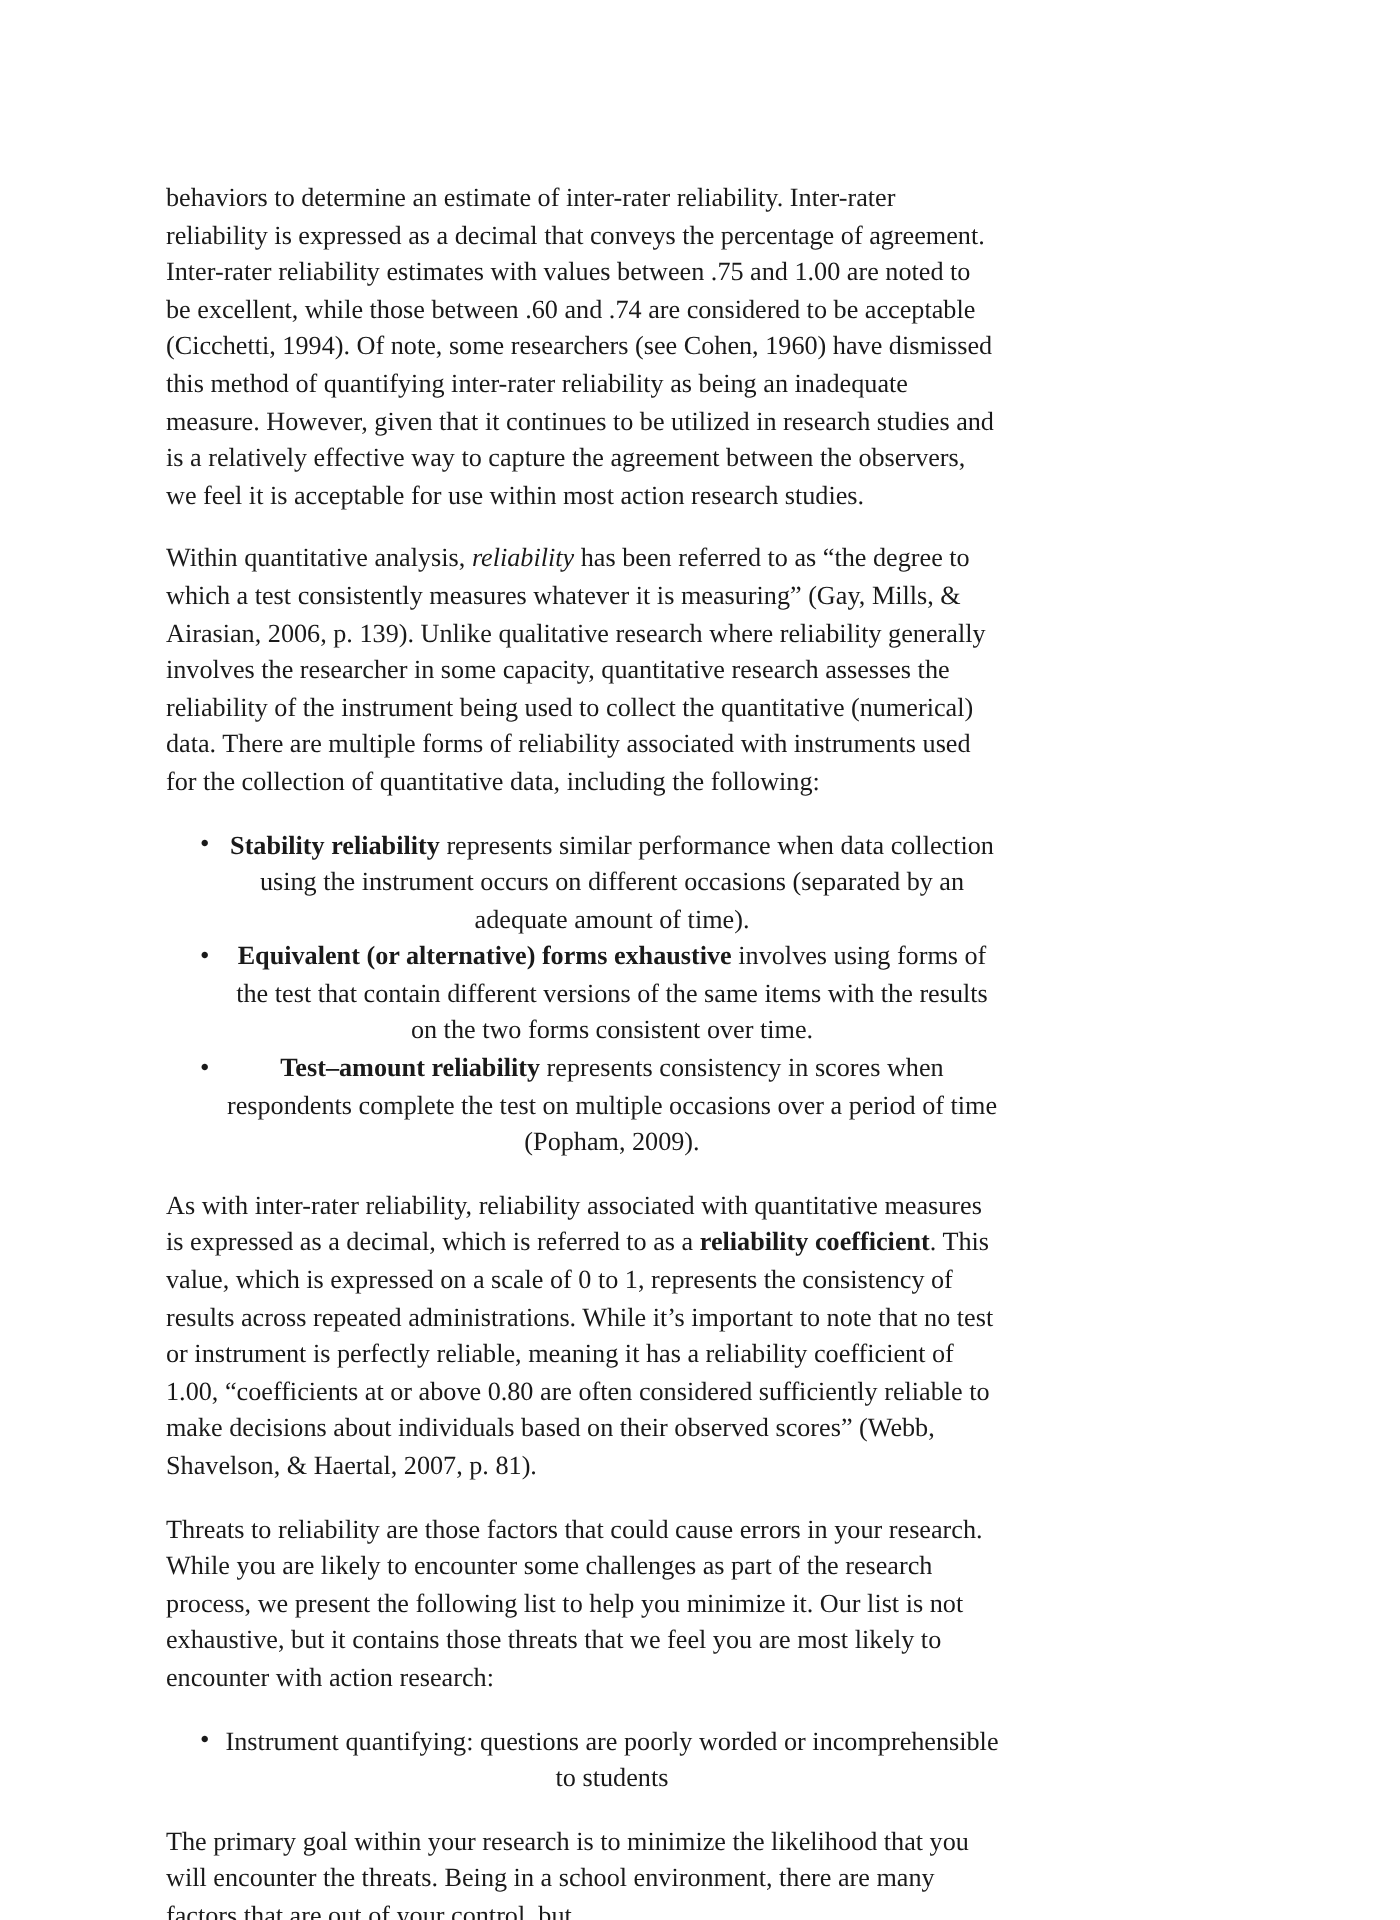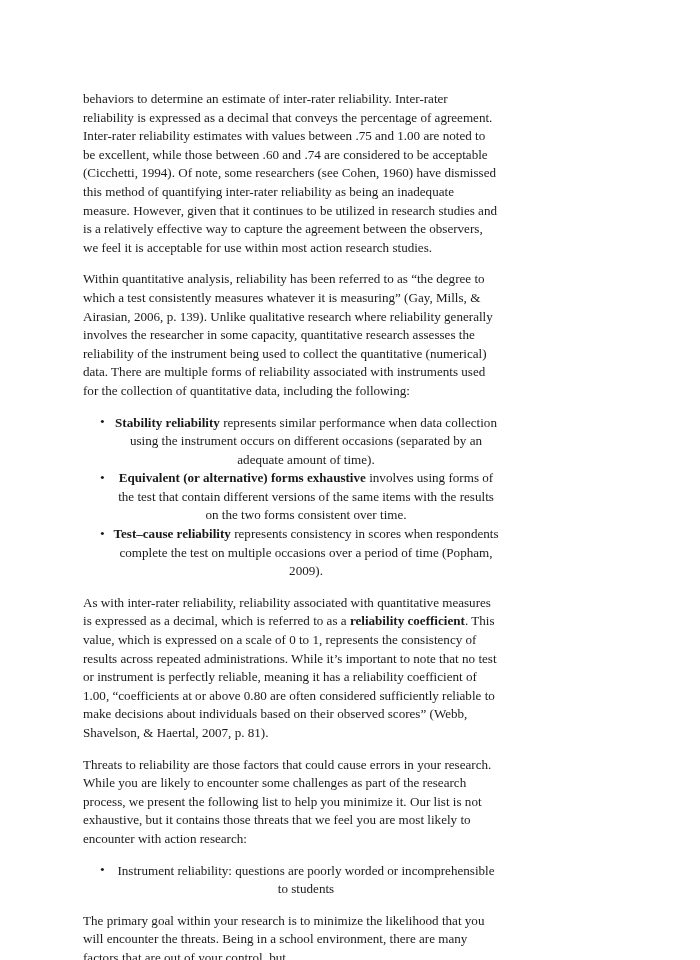--- a/index.html
+++ b/index.html
@@ -47,42 +47,42 @@
   }
   ul.bullets li::before {
     content: "\2022";
     position: absolute;
     left: 17px;
     top: -0.5px;
     font-size: 13.5px;
     line-height: 18.6px;
   }
   .b { font-weight: bold; }
-  .i { }
+  .i { font-style: italic; }
 </style>
 </head>
 <body>
 
 <div class="page">
   <div class="body-text">
 
     <p class="para">behaviors to determine an estimate of inter-rater reliability. Inter-rater reliability is expressed as a decimal that conveys the percentage of agreement. Inter-rater reliability estimates with values between .75 and 1.00 are noted to be excellent, while those between .60 and .74 are considered to be acceptable (Cicchetti, 1994). Of note, some researchers (see Cohen, 1960) have dismissed this method of quantifying inter-rater reliability as being an inadequate measure. However, given that it continues to be utilized in research studies and is a relatively effective way to capture the agreement between the observers, we feel it is acceptable for use within most action research studies.</p>
 
     <p class="para"><span>Within quantitative analysis, </span><span class="i">reliability</span><span> has been referred to as “the degree to which a test consistently measures whatever it is measuring” (Gay, Mills, &amp; Airasian, 2006, p. 139). Unlike qualitative research where reliability generally involves the researcher in some capacity, quantitative research assesses the reliability of the instrument being used to collect the quantitative (numerical) data. There are multiple forms of reliability associated with instruments used for the collection of quantitative data, including the following:</span></p>
 
     <ul class="bullets">
       <li><span class="b">Stability reliability</span><span> represents similar performance when data collection using the instrument occurs on different occasions (separated by an adequate amount of time).</span></li>
       <li><span class="b">Equivalent (or alternative) forms exhaustive</span><span> involves using forms of the test that contain different versions of the same items with the results on the two forms consistent over time.</span></li>
-      <li><span class="b">Test–cause reliability</span><span> represents consistency in scores when respondents complete the test on multiple occasions over a period of time (Popham, 2009).</span></li>
+      <li><span class="b">Test–amount reliability</span><span> represents consistency in scores when respondents complete the test on multiple occasions over a period of time (Popham, 2009).</span></li>
     </ul>
 
     <p class="para"><span>As with inter-rater reliability, reliability associated with quantitative measures is expressed as a decimal, which is referred to as a </span><span class="b">reliability coefficient</span><span>. This value, which is expressed on a scale of 0 to 1, represents the consistency of results across repeated administrations. While it’s important to note that no test or instrument is perfectly reliable, meaning it has a reliability coefficient of 1.00, “coefficients at or above 0.80 are often considered sufficiently reliable to make decisions about individuals based on their observed scores” (Webb, Shavelson, &amp; Haertal, 2007, p. 81).</span></p>
 
     <p class="para">Threats to reliability are those factors that could cause errors in your research. While you are likely to encounter some challenges as part of the research process, we present the following list to help you minimize it. Our list is not exhaustive, but it contains those threats that we feel you are most likely to encounter with action research:</p>
 
     <ul class="bullets">
-      <li>Instrument reliability: questions are poorly worded or incomprehensible to students</li>
+      <li>Instrument quantifying: questions are poorly worded or incomprehensible to students</li>
     </ul>
 
     <p class="para">The primary goal within your research is to minimize the likelihood that you will encounter the threats. Being in a school environment, there are many factors that are out of your control, but</p>
 
   </div>
 </div>
 
 </body></html>

